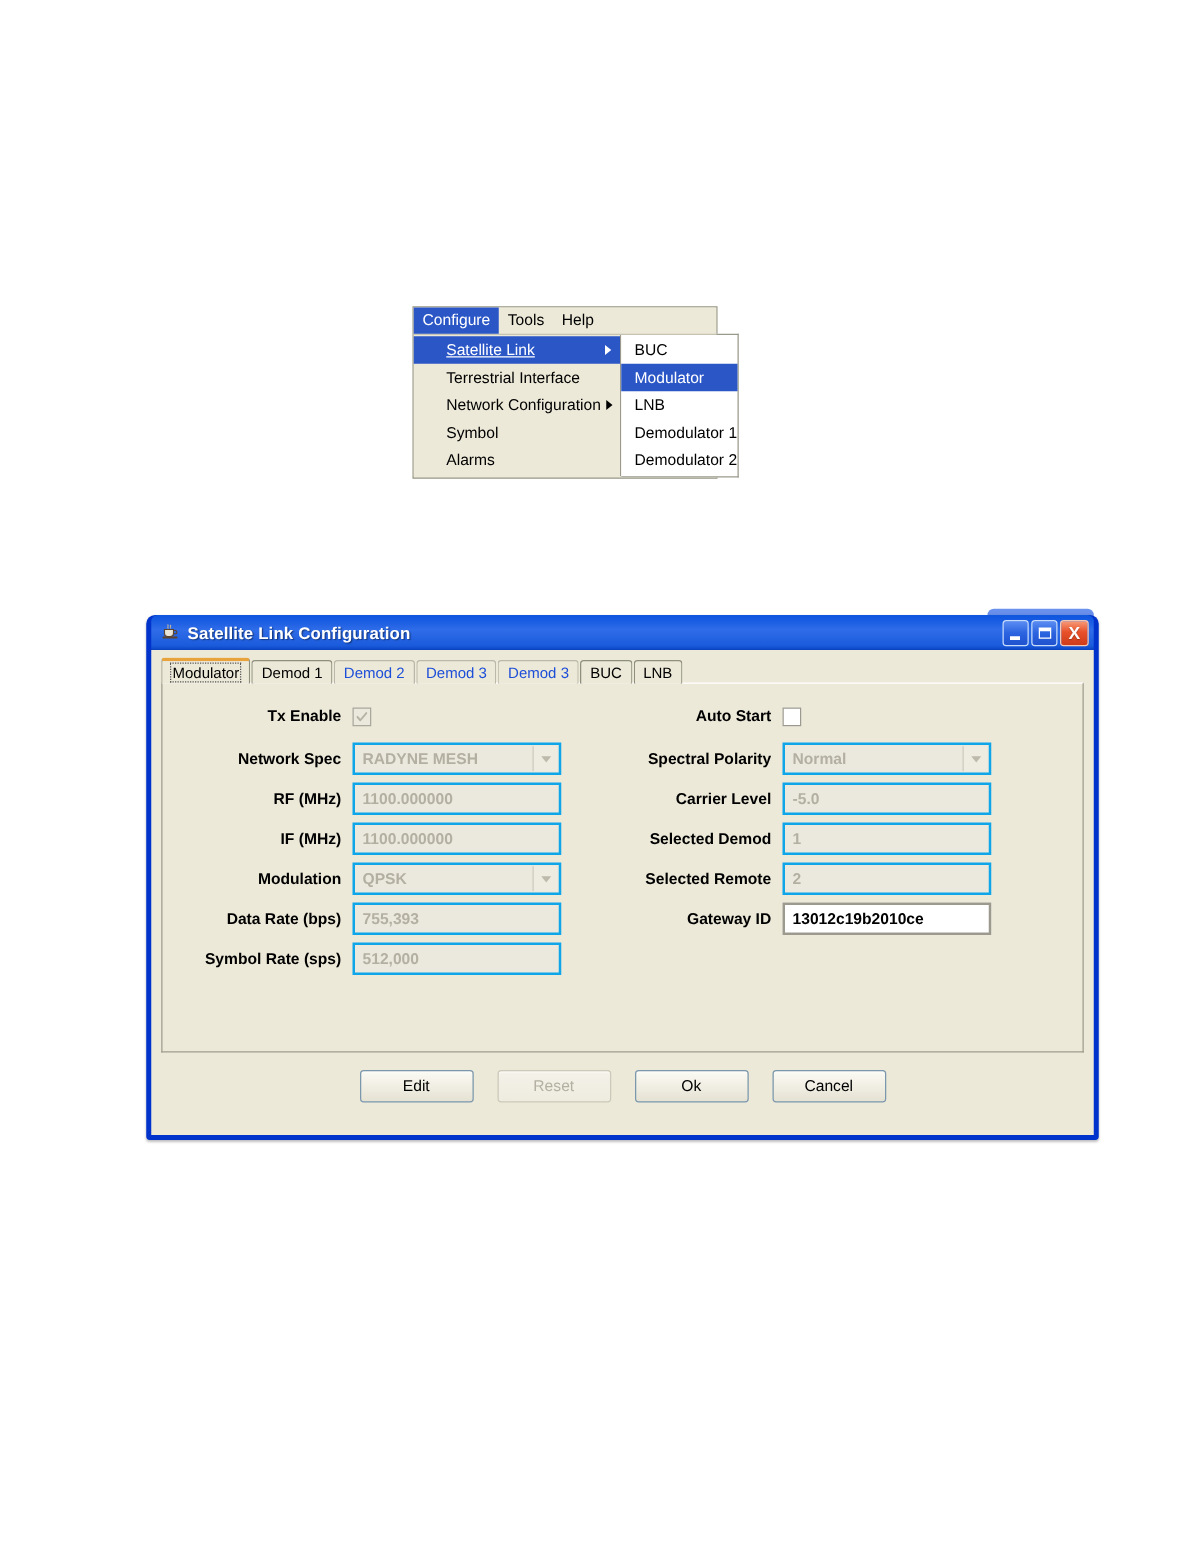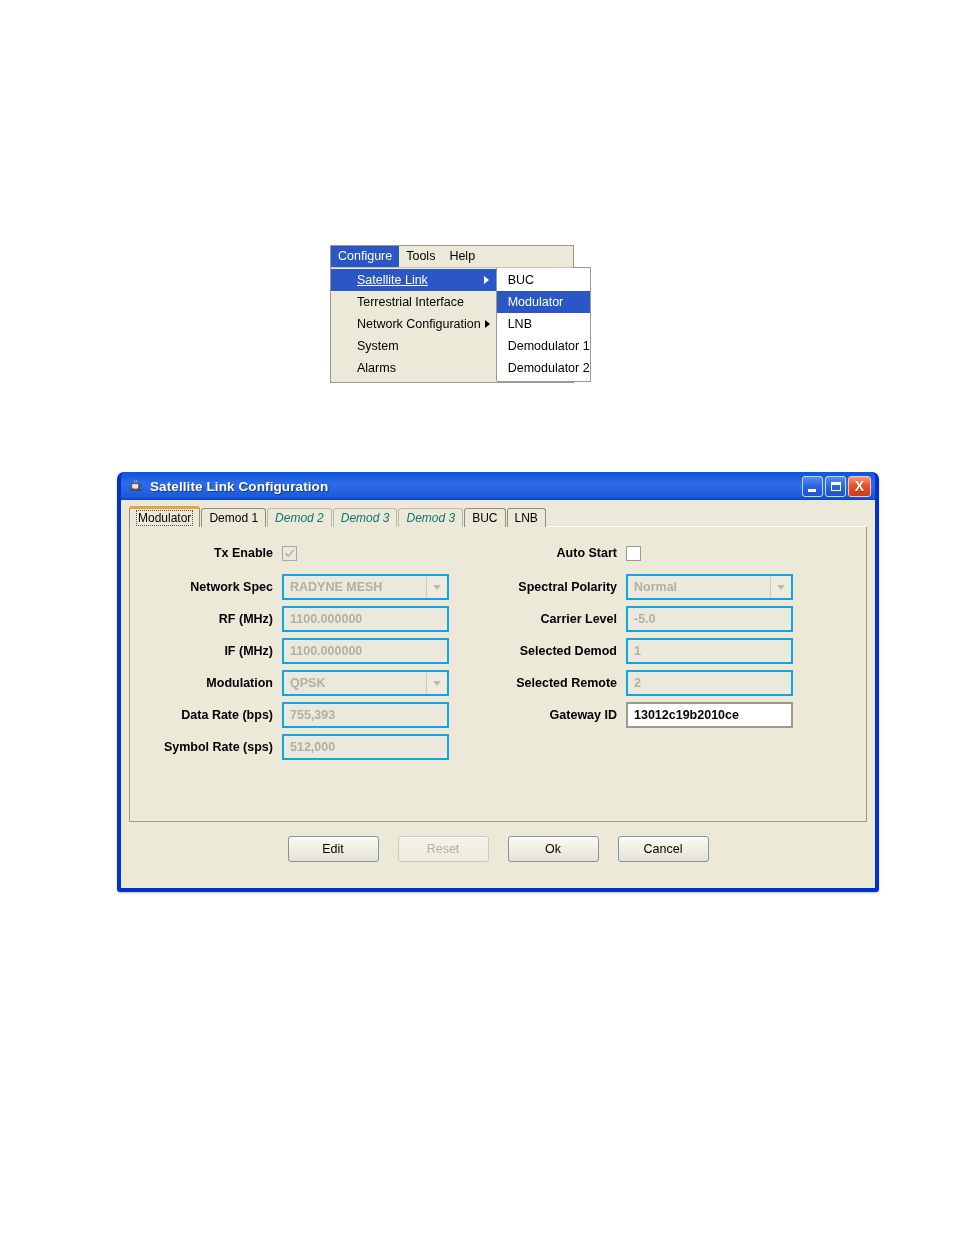--- a/index.html
+++ b/index.html
@@ -138,21 +138,21 @@
     border: 1px solid #b9d2f7;
     box-sizing: border-box;
   }
   #dialog-ghost .gb.g1 { left: 11px; }
   #dialog-ghost .gb.g2 { left: 33px; }
   #dialog-ghost .gb.g3 { left: 55px; background: #e8603a; border-color: #f3b39a; }
 
   #dialog {
     position: absolute;
     left: 117px;
-    top: 472px;
+    top: 492px;
     width: 762px;
     height: 420px;
     background: #0033cc;
     border-radius: 7px 7px 3px 3px;
     box-sizing: border-box;
     padding: 0 4px 4px 4px;
     box-shadow: 0 1px 2px rgba(0,0,0,0.25);
   }
   #titlebar {
     height: 28px;
@@ -248,21 +248,21 @@
     color: #000;
     background: #ece9d8;
     border: 1px solid #8f8f7e;
     border-bottom: none;
     border-radius: 3px 3px 0 0;
     box-sizing: border-box;
     margin-right: 1px;
     white-space: nowrap;
     position: relative;
   }
-  .tab.disabled { color: #0f766e; border-color: #bbb8ab; font-style: italic; }
+  .tab.disabled { color: #1d4ed8; border-color: #bbb8ab; }
   .tab.active {
     height: 21px;
     background: #ece9d8;
     border-top: 3px solid #e8a33d;
     border-left: 1px solid #8f8f7e;
     border-right: 1px solid #8f8f7e;
     padding-top: 0;
     z-index: 3;
   }
   .tab.active .tablabel {
@@ -416,21 +416,21 @@
         <span class="arrow"></span>
       </div>
       <div class="menu-item">
         <span>Terrestrial Interface</span>
       </div>
       <div class="menu-item inline-arrow">
         <span>Network Configuration</span>
         <span class="arrow"></span>
       </div>
       <div class="menu-item">
-        <span>System</span>
+        <span>Symbol</span>
       </div>
       <div class="menu-item">
         <span>Alarms</span>
       </div>
     </div>
 
     <div id="submenu">
       <div class="submenu-item">
         <span>BUC</span>
       </div>

